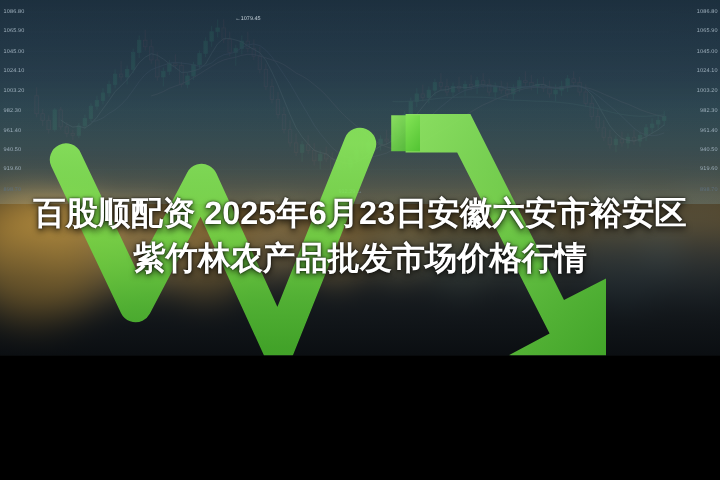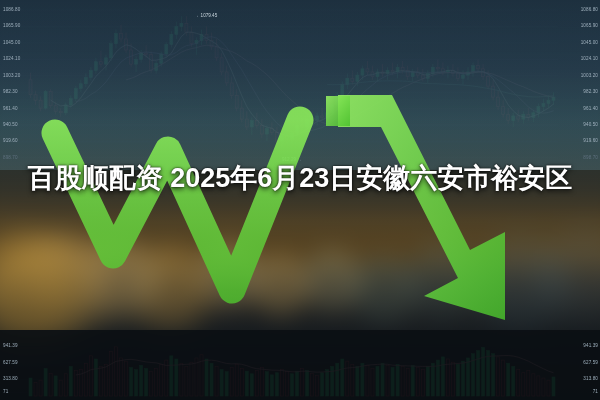--- a/index.html
+++ b/index.html
@@ -1,17 +1,17 @@
 <!DOCTYPE html>
 <html><head>
 <meta charset="utf-8">
 <style>
   html,body{margin:0;padding:0;background:#000;}
   body{width:600px;height:400px;overflow:hidden;font-family:"Liberation Sans",sans-serif;}
-  #stage{position:relative;width:600px;height:400px;overflow:hidden;background:#0a0f14;}
+  #stage{position:relative;width:600px;height:296px;overflow:hidden;background:#0a0f14;}
 
   
   .photo{position:absolute;inset:0;
     background:
       radial-gradient(circle at 8% 72%, rgba(255,196,80,.85) 0 5%, rgba(255,170,60,0) 11%),
       radial-gradient(circle at 14% 70%, rgba(255,205,110,.7) 0 4%, rgba(255,180,70,0) 10%),
       radial-gradient(circle at 22% 69%, rgba(255,214,130,.55) 0 4%, rgba(255,190,90,0) 9%),
       radial-gradient(circle at 30% 71%, rgba(255,200,96,.6) 0 4.5%, rgba(255,180,70,0) 10%),
       radial-gradient(circle at 39% 68%, rgba(255,218,140,.5) 0 4%, rgba(255,195,95,0) 9%),
       radial-gradient(circle at 47% 70%, rgba(247,206,120,.55) 0 4%, rgba(240,185,90,0) 9%),
@@ -339,20 +339,21 @@
     </defs>
 
     <path d="M 55 133 L 113 255 L 168 150 L 232 290 L 300 120" fill="none" stroke="url(#gZig)" stroke-width="27" stroke-linecap="round" stroke-linejoin="round" opacity=".92"></path>
 
     <path d="M 338 95 L 392 95 L 470 250 L 505 232 L 505 320 L 424 296 L 458 278 L 381 127 L 338 127 Z" fill="url(#gArrow)" opacity=".93"></path>
     <path d="M 326 96 L 350 96 L 350 126 L 326 126 Z" fill="url(#gArrow)" opacity=".93"></path>
   </svg>
 
   <div class="title">
     <span class="ln">百股顺配资 2025年6月23日安徽六安市裕安区</span>
+    <span class="ln">紫竹林农产品批发市场价格行情</span>
   </div>
 
   <div class="vol-wrap">
     <div class="vol-bg"></div>
     <svg id="svg-vol" width="600" height="70" viewBox="0 0 600 70">
         <line x1="4" x2="558" y1="16.27" y2="16.27" stroke="#1d262e" stroke-width="0.5" opacity="0.8"></line>
         <line x1="4" x2="558" y1="32.85" y2="32.85" stroke="#1d262e" stroke-width="0.5" opacity="0.8"></line>
         <line x1="4" x2="558" y1="49.42" y2="49.42" stroke="#1d262e" stroke-width="0.5" opacity="0.8"></line>
         <line x1="4" x2="558" y1="62.25" y2="62.25" stroke="#1d262e" stroke-width="0.5" opacity="0.8"></line>
         <rect x="29.01" y="48.04" width="3.02" height="17.96" fill="#22e07a" stroke="#22e07a" stroke-width="0.5" opacity="0.95"></rect>

